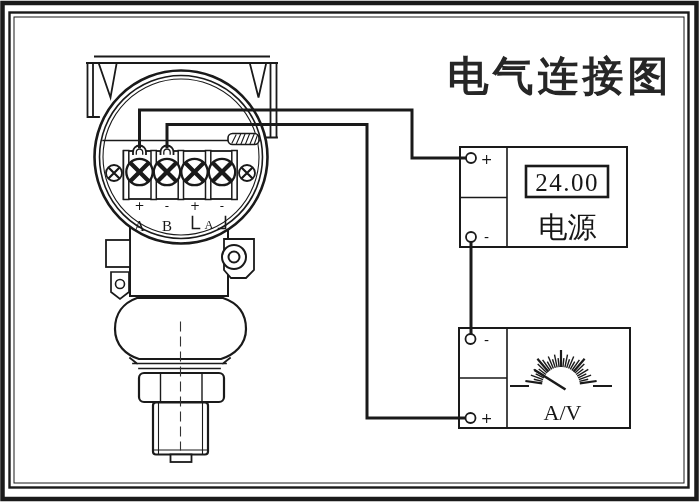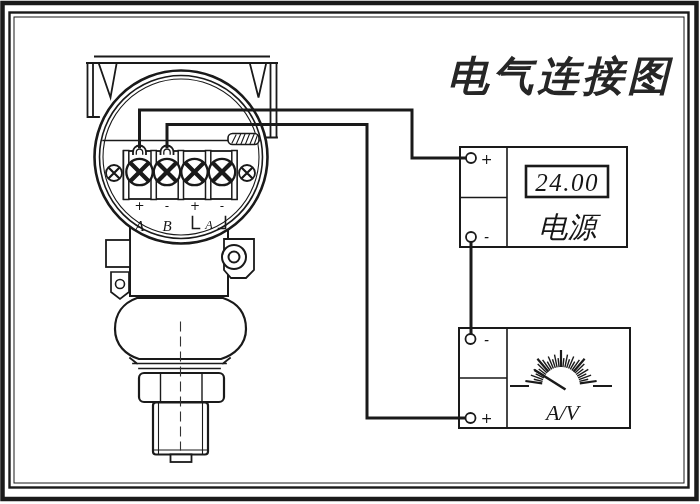--- a/index.html
+++ b/index.html
@@ -1,17 +1,17 @@
 <!DOCTYPE html>
 <html><head>
 <meta charset="utf-8">
 <style>
   html,body{margin:0;padding:0;background:#ffffff;}
   .page{position:relative;width:700px;height:504px;background:#ffffff;overflow:hidden;
-        font-family:"Liberation Sans",sans-serif;font-style:italic;}
+        font-family:"Liberation Sans",sans-serif;}
   svg{display:block;}
   svg text{fill:#161616;}
   .serif{font-family:"Liberation Serif",serif;}
   .cjk{font-family:"DejaVu Sans","Liberation Sans",sans-serif;}
   .title{font-size:41px;font-weight:bold;letter-spacing:4px;fill:#262626;}
   .disp{font-size:25px;letter-spacing:1.5px;}
   .boxlabel{font-size:29px;}
   .av{font-size:22px;}
   .sign{font-size:14px;font-family:"DejaVu Sans",sans-serif;}
   .tsign{font-size:12px;font-family:"DejaVu Sans",sans-serif;}

